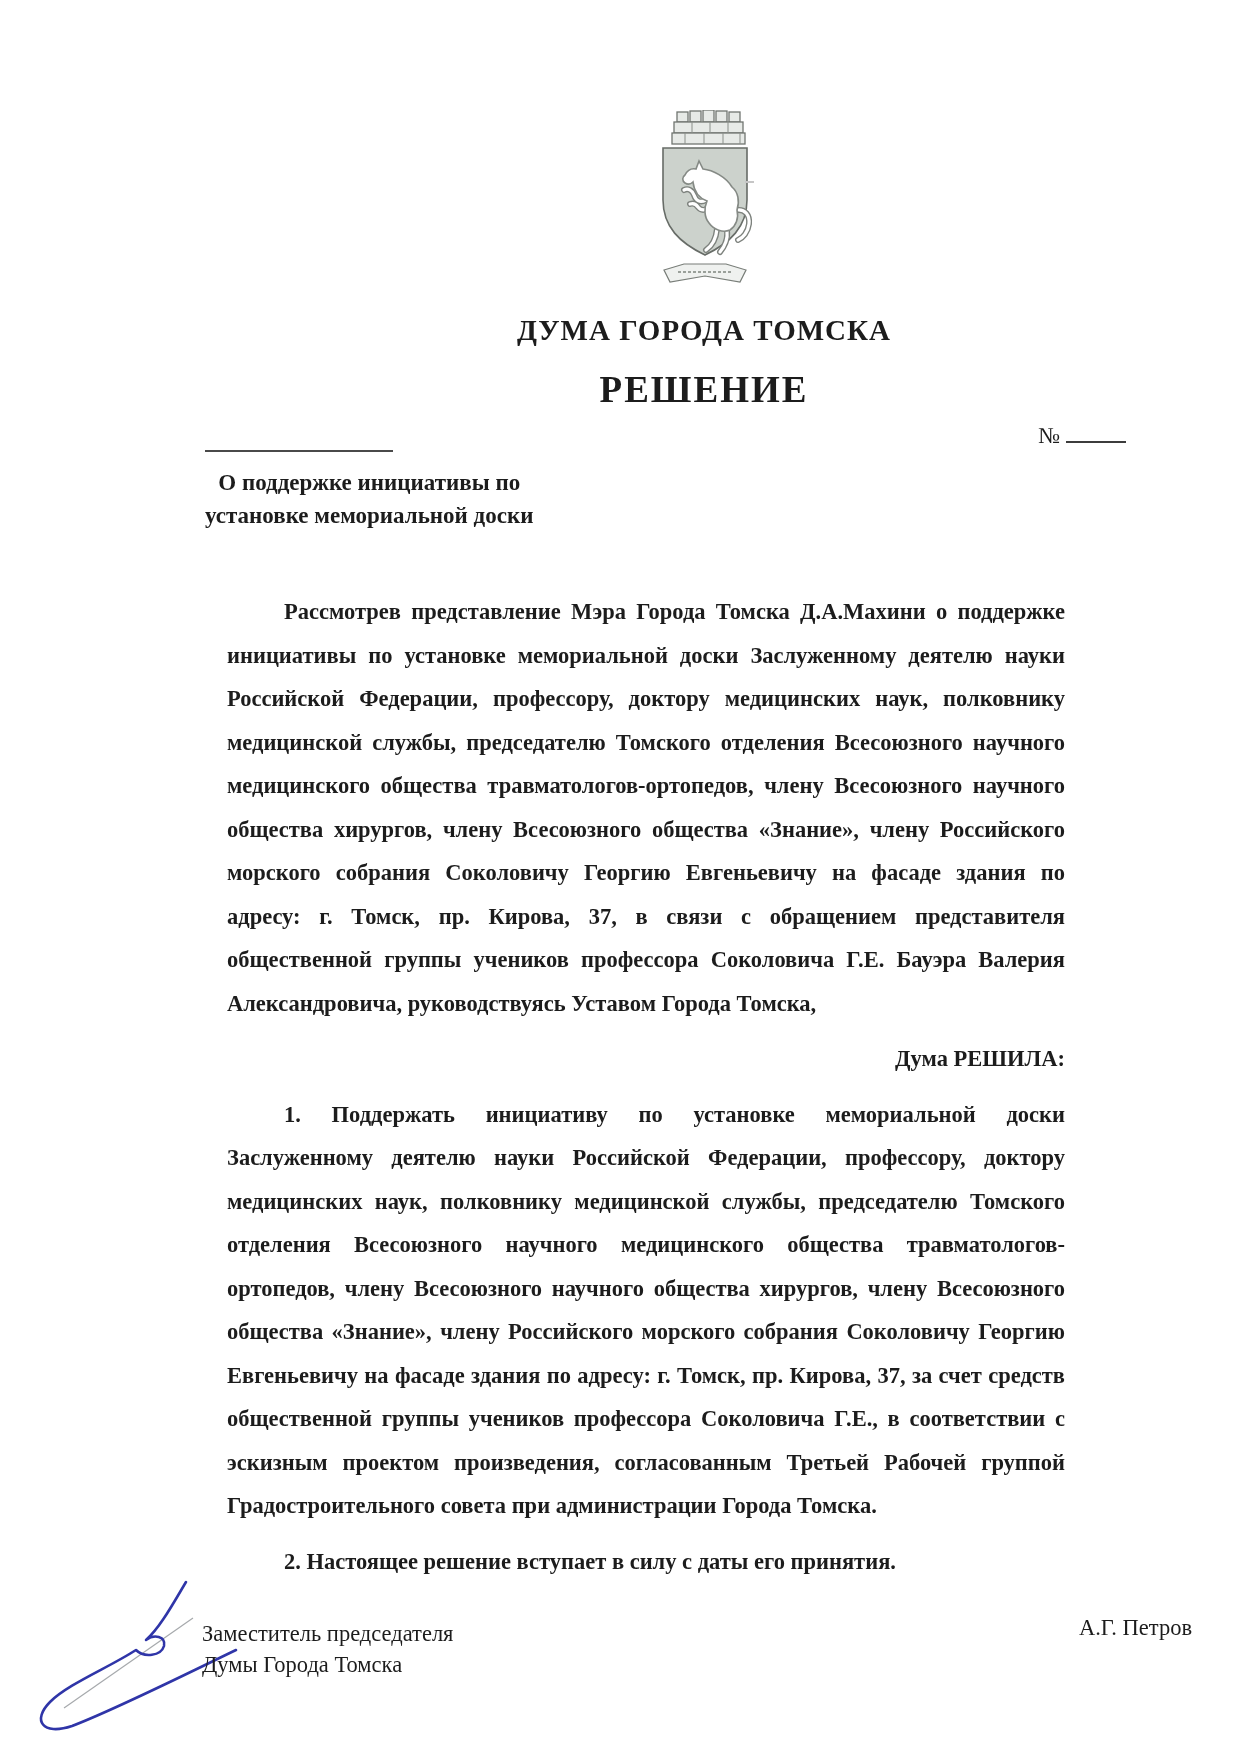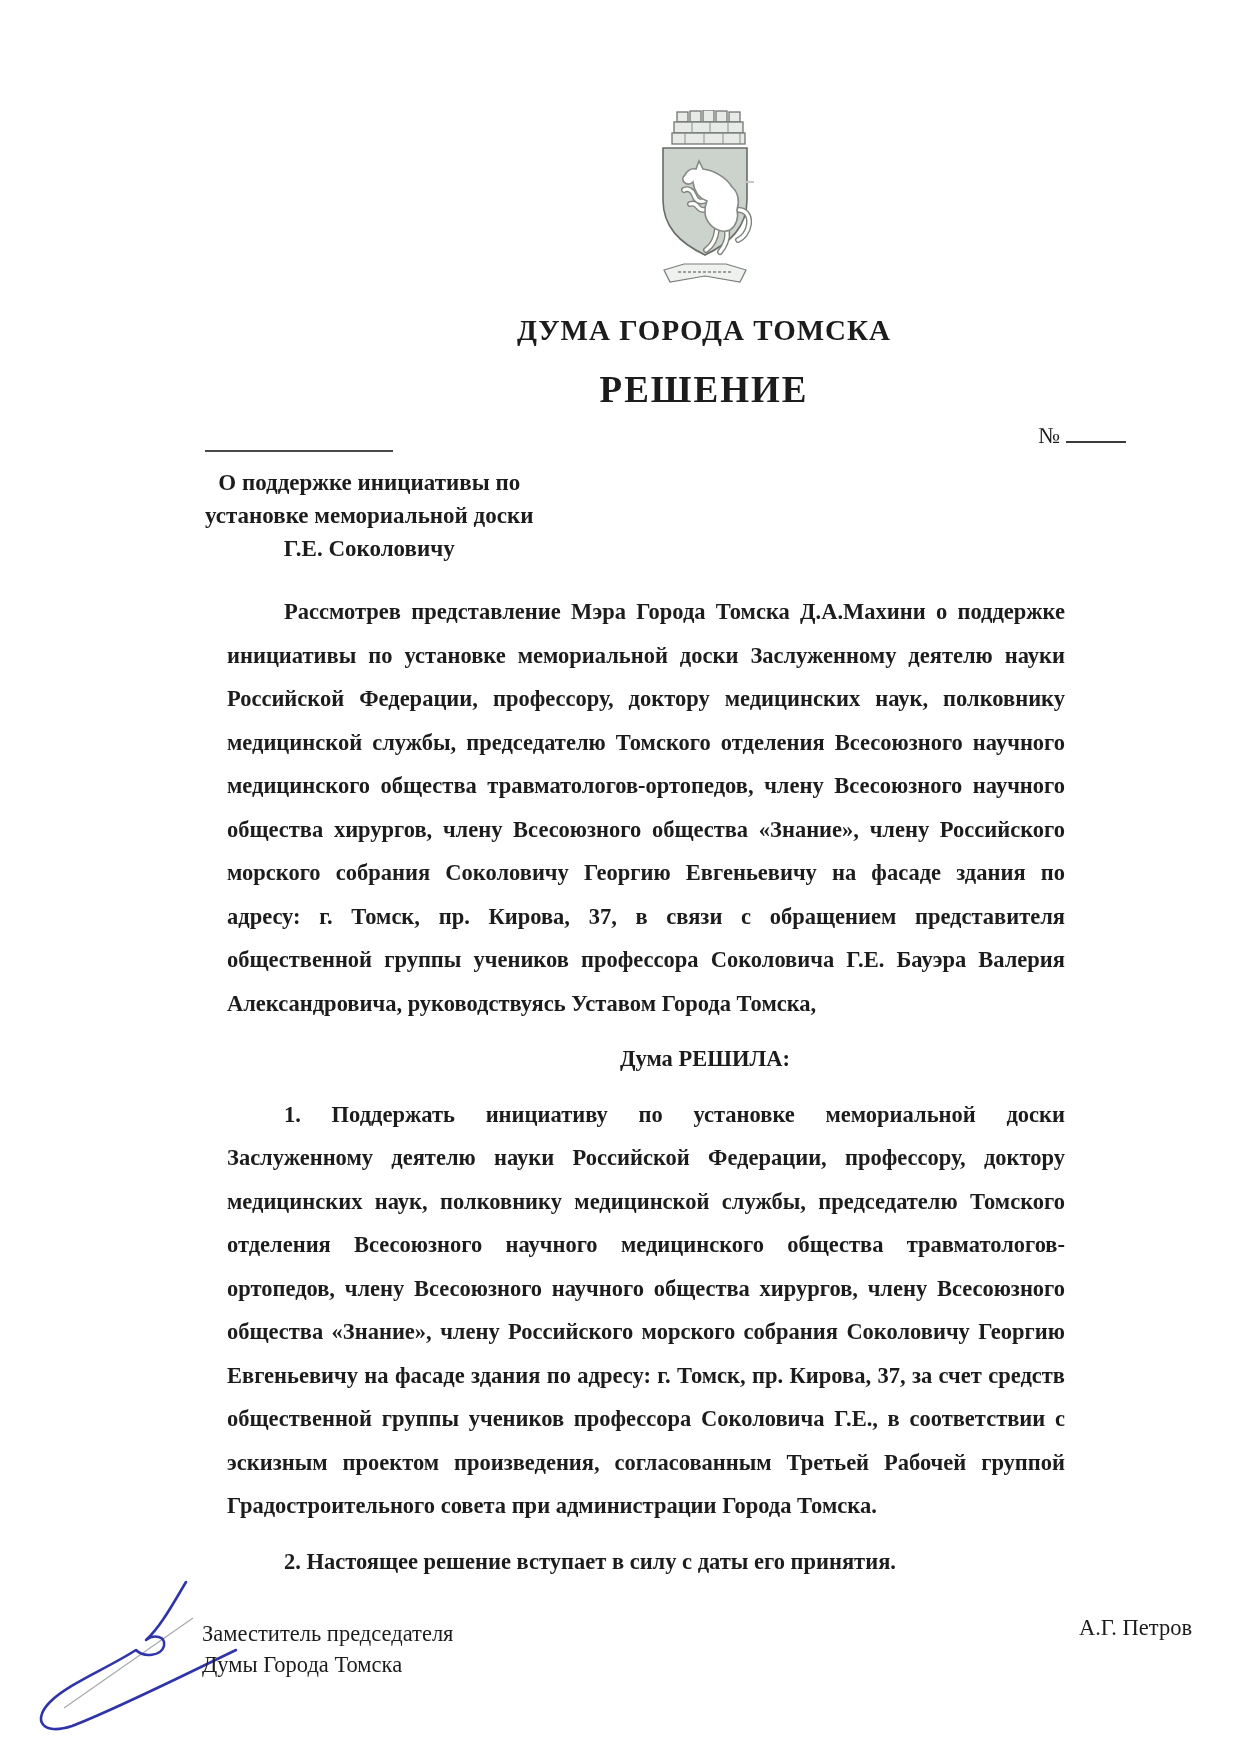--- a/index.html
+++ b/index.html
@@ -28,21 +28,21 @@
   .title-block{
     position:absolute;left:205px;top:466px;
     font-size:23px;font-weight:bold;line-height:33px;text-align:center;
   }
   .body{
     position:absolute;left:215px;top:578px;width:862px;
     font-size:22.5px;line-height:43.5px;text-align:justify;
   }
   .body p{margin:12px;font-weight:bold;}
   .preamble,.item{text-indent:57px;}
-  .res-heading{text-align:center;text-indent:0;padding-left:118px;margin-top:10px !important;margin-bottom:6px !important;}
+  .res-heading{text-align:right;text-indent:0;padding-left:118px;margin-top:10px !important;margin-bottom:6px !important;}
   .sign-left{position:absolute;left:202px;top:1594px;font-size:22.5px;line-height:31px;margin-top:24px;}
   .sign-name{position:absolute;left:1079px;top:1615px;font-size:22.5px;white-space:nowrap;text-align:right;}
   .signature-svg{position:absolute;left:28px;top:1580px;}
 </style>
 </head>
 <body>
 
 <div class="page">
 
   <svg class="emblem" width="106" height="178" viewBox="0 0 106 178" xmlns="http://www.w3.org/2000/svg">
@@ -94,21 +94,20 @@
   <div class="doc-type">РЕШЕНИЕ</div>
 
   <div class="date-line"></div>
   <div class="number">
     <span>№</span><span class="num-line"></span>
   </div>
 
   <div class="title-block">
     <div>О поддержке инициативы по</div>
     <div>установке мемориальной доски</div>
-    <div>Г.Е. Соколовичу</div>
   </div>
 
   <div class="body">
     <p class="preamble">Рассмотрев представление Мэра Города Томска Д.А.Махини о поддержке инициативы по установке мемориальной доски Заслуженному деятелю науки Российской Федерации, профессору, доктору медицинских наук, полковнику медицинской службы, председателю Томского отделения Всесоюзного научного медицинского общества травматологов-ортопедов, члену Всесоюзного научного общества хирургов, члену Всесоюзного общества «Знание», члену Российского морского собрания Соколовичу Георгию Евгеньевичу на фасаде здания по адресу: г. Томск, пр. Кирова, 37, в связи с обращением представителя общественной группы учеников профессора Соколовича Г.Е. Бауэра Валерия Александровича, руководствуясь Уставом Города Томска,</p>
     <p class="res-heading">Дума РЕШИЛА:</p>
     <p class="item">1. Поддержать инициативу по установке мемориальной доски Заслуженному деятелю науки Российской Федерации, профессору, доктору медицинских наук, полковнику медицинской службы, председателю Томского отделения Всесоюзного научного медицинского общества травматологов-ортопедов, члену Всесоюзного научного общества хирургов, члену Всесоюзного общества «Знание», члену Российского морского собрания Соколовичу Георгию Евгеньевичу на фасаде здания по адресу: г. Томск, пр. Кирова, 37, за счет средств общественной группы учеников профессора Соколовича Г.Е., в соответствии с эскизным проектом произведения, согласованным Третьей Рабочей группой Градостроительного совета при администрации Города Томска.</p>
     <p class="item">2. Настоящее решение вступает в силу с даты его принятия.</p>
   </div>
 
   <svg class="signature-svg" width="240" height="165" viewBox="0 0 240 165" xmlns="http://www.w3.org/2000/svg">

